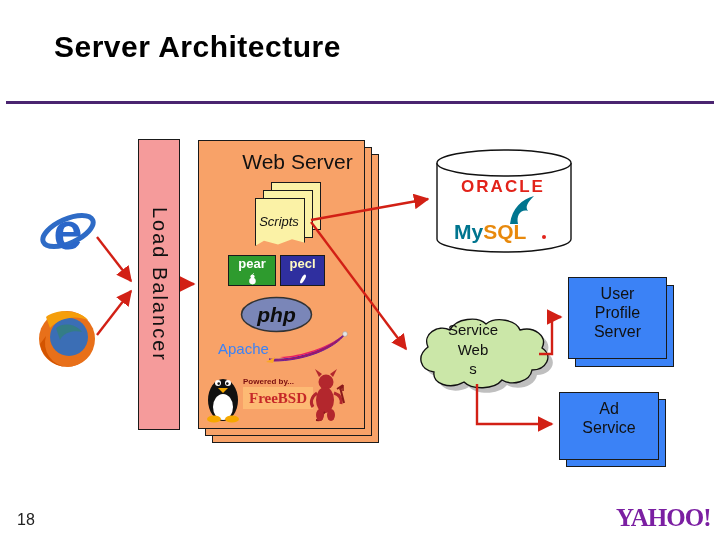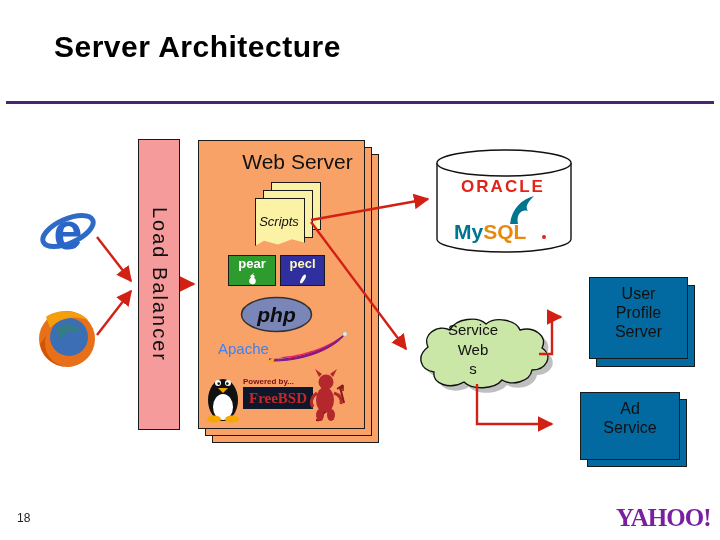--- a/index.html
+++ b/index.html
@@ -29,39 +29,39 @@
     font-weight:bold;font-size:13px;flex-direction:column;}
   .pear-badge{left:228px;top:255px;width:46px;background:#2E9B2E;color:#fff;}
   .pecl-badge{left:280px;top:255px;width:43px;background:#2F2F9F;color:#fef9c3;}
   
   .php-svg{left:240px;top:296px;}
   .apache-label{left:218px;top:340px;font-size:15px;color:#3b82f6;}
   .feather-svg{left:266px;top:330px;}
   
   .tux-svg{left:205px;top:369px;}
   .poweredby{left:243px;top:377px;font-size:8px;font-weight:bold;color:#7B1010;}
-  .freebsd-badge{left:243px;top:387px;width:70px;height:22px;background:#0f172a;
+  .freebsd-badge{left:243px;top:387px;width:70px;height:22px;background:#fdba74;
     display:flex;align-items:center;justify-content:center;
     font-family:"Liberation Serif", serif;font-weight:bold;font-size:15px;color:#C62828;text-align:right;}
   .daemon-svg{left:306px;top:369px;}
   
   .cyl-svg{left:432px;top:146px;}
   
   .cloud-svg{left:408px;top:314px;}
   .cloud-text{left:423px;top:320px;width:100px;text-align:center;font-size:15px;line-height:1.3;color:#111;}
   
-  .srv{background:#0369a1;border:1px solid #1a1a1a;margin-left:21px;}
+  .srv{background:#3b82f6;border:1px solid #1a1a1a;}
   .ups-back{left:575px;top:285px;width:97px;height:80px;}
   .ups-front{left:568px;top:277px;width:97px;height:80px;}
   .ad-back{left:566px;top:399px;width:98px;height:66px;}
   .ad-front{left:559px;top:392px;width:98px;height:66px;}
   .srv-text{margin:6px auto 0;text-align:center;font-size:16px;line-height:1.2;color:#111;}
   .ups-text{width:70px;} .ad-text{width:60px;}
   
-  .page-number{left:17px;top:511px;font-size:12px;color:#222;}
+  .page-number{left:17px;top:511px;font-size:16px;color:#222;}
   .yahoo-logo{left:616px;top:504px;font-family:"Liberation Serif", serif;font-weight:bold;
     font-size:25px;color:#7B1FA2;letter-spacing:-1px;transform:scaleY(1.05);}
   
   .overlay{left:0;top:0;pointer-events:none;z-index:10;}
 </style>
 </head>
 <body>
 
 <div class="abs page-title">Server Architecture</div>
 <div class="abs title-rule"></div>

